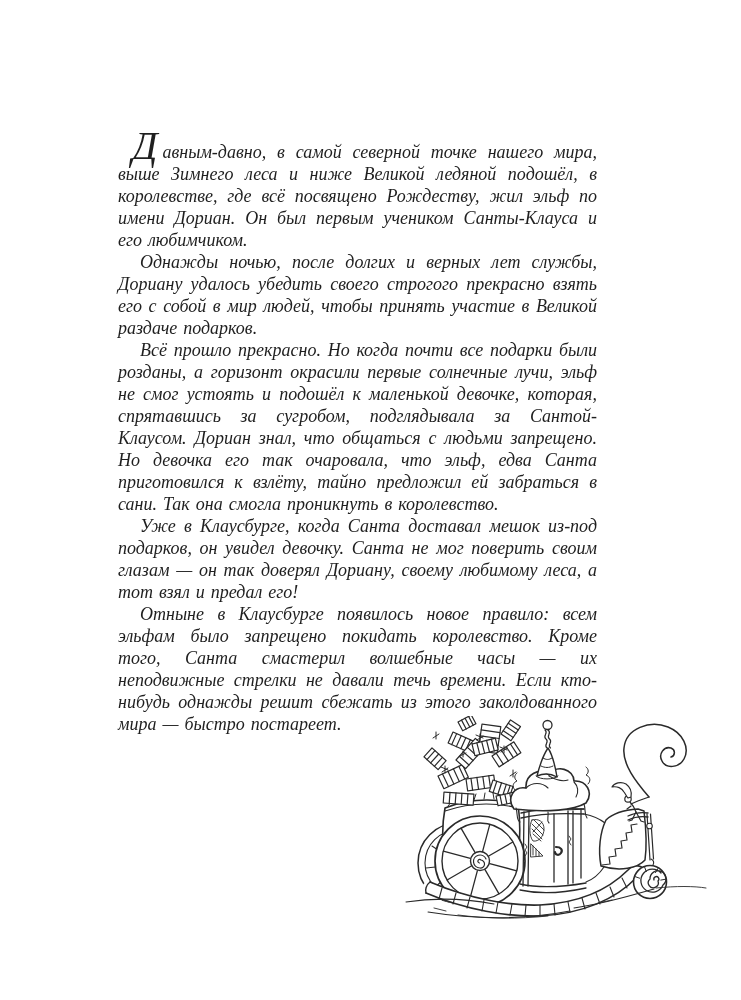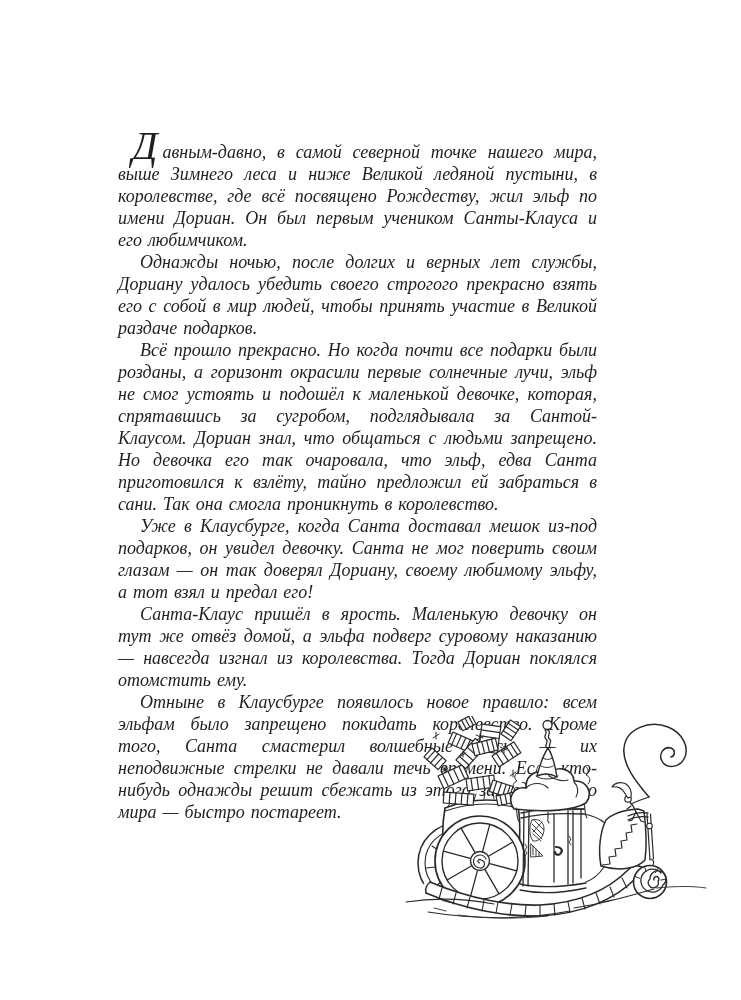--- a/index.html
+++ b/index.html
@@ -40,25 +40,24 @@
   .illustration svg{display:block;width:100%;height:100%;}
   .ink{stroke:var(--ink);fill:none;stroke-linecap:round;stroke-linejoin:round;}
   .w{fill:#ffffff;}
 </style>
 </head>
 <body>
 
 <div class="page">
 
   <div class="text-block">
-    <p class="para first"><span class="dropcap">Д</span><span>авным-давно, в самой северной точке нашего мира, выше Зимнего леса и ниже Великой ледяной пустыни, в королевстве, где всё посвящено Рождеству, жил эльф по имени Дориан. Он был первым учеником Санты-Клауса и его любимчиком.</span></p>
+    <p class="para first"><span class="dropcap">Д</span><span>авным-давно, в самой северной точке нашего мира, выше Зимнего леса и ниже Великой ледяной подошёл, в королевстве, где всё посвящено Рождеству, жил эльф по имени Дориан. Он был первым учеником Санты-Клауса и его любимчиком.</span></p>
     <p class="para indent">Однажды ночью, после долгих и верных лет службы, Дориану удалось убедить своего строгого прекрасно взять его с собой в мир людей, чтобы принять участие в Великой раздаче подарков.</p>
     <p class="para indent">Всё прошло прекрасно. Но когда почти все подарки были розданы, а горизонт окрасили первые солнечные лучи, эльф не смог устоять и подошёл к маленькой девочке, которая, спрятавшись за сугробом, подглядывала за Сантой-Клаусом. Дориан знал, что общаться с людьми запрещено. Но девочка его так очаровала, что эльф, едва Санта приготовился к взлёту, тайно предложил ей забраться в сани. Так она смогла проникнуть в королевство.</p>
-    <p class="para indent">Уже в Клаусбурге, когда Санта доставал мешок из-под подарков, он увидел девочку. Санта не мог поверить своим глазам — он так доверял Дориану, своему любимому эльфу, а тот взял и предал его!</p>
-    <p class="para indent">Санта-Клаус пришёл в ярость. Маленькую девочку он тут же отвёз домой, а эльфа подверг суровому наказанию — навсегда изгнал из королевства. Тогда Дориан поклялся отомстить ему.</p>
+    <p class="para indent">Уже в Клаусбурге, когда Санта доставал мешок из-под подарков, он увидел девочку. Санта не мог поверить своим глазам — он так доверял Дориану, своему любимому леса, а тот взял и предал его!</p>
     <p class="para indent">Отныне в Клаусбурге появилось новое правило: всем эльфам было запрещено покидать королевство. Кроме того, Санта смастерил волшебные часы — их неподвижные стрелки не давали течь времени. Если кто-нибудь однажды решит сбежать из этого заколдованного мира — быстро постареет.</p>
   </div>
 
   <div class="illustration">
     <svg viewBox="0 0 335 228" xmlns="http://www.w3.org/2000/svg">
       <g class="ink" stroke-width="1.4">
 
         <g>
           <circle cx="60" cy="147" r="40" stroke-width="1.5"></circle>
           <circle cx="60" cy="147" r="33" stroke-width="1.1"></circle>

